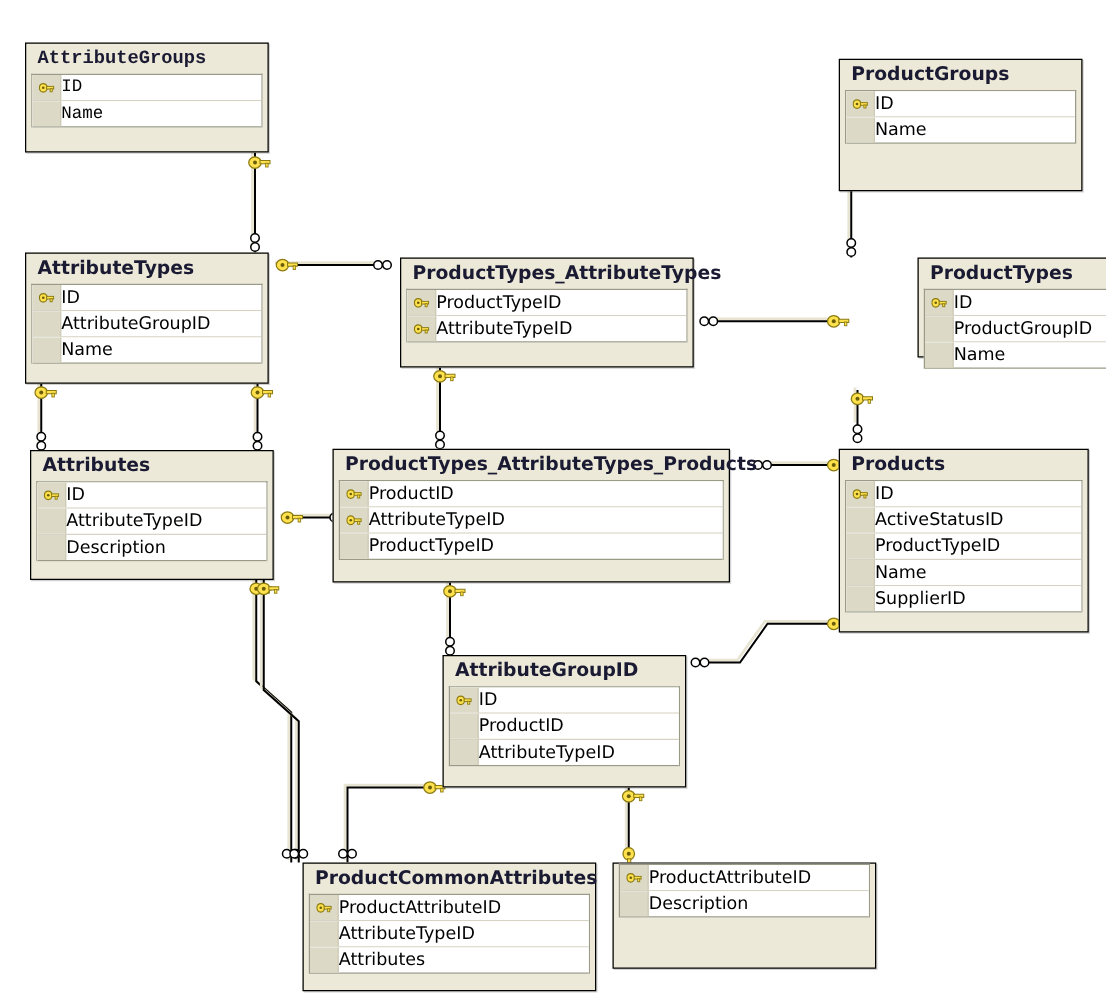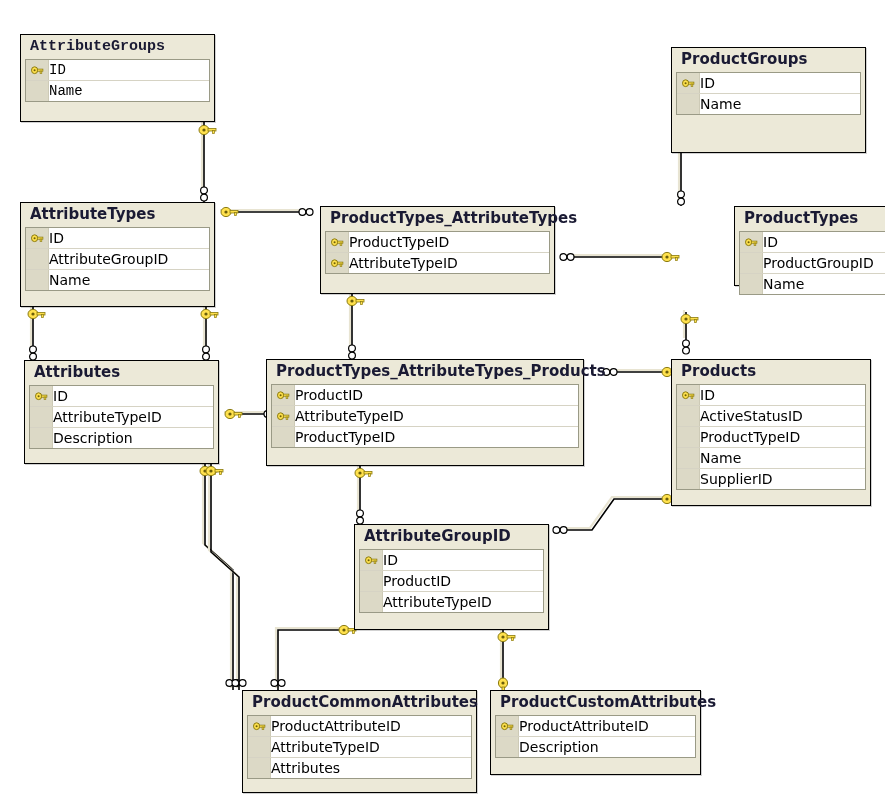--- a/index.html
+++ b/index.html
@@ -375,21 +375,20 @@
             <div class="fname">AttributeTypeID</div>
           </div>
           <div class="row">
             <div class="keycell"></div>
             <div class="fname">Attributes</div>
           </div>
         </div>
         <div class="pad"></div>
       </div>
       <div class="tbl" style="left: 490px; top: 690px; width: 211px; height: 85px;">
-        <div class="hdr">ProductCustomAttributes</div>
         <div class="rows">
           <div class="row">
             <div class="keycell">
               <svg class="keyicon" viewBox="0 0 13 11" xmlns="http://www.w3.org/2000/svg">
                 <ellipse cx="3.6" cy="5.2" rx="3.1" ry="3.4" fill="#FFE14D" stroke="#8a7a10" stroke-width="1"></ellipse>
                 <circle cx="3.6" cy="5.2" r="1.05" fill="#6b5e0a"></circle>
                 <rect x="6.3" y="4.1" width="5.6" height="2.1" fill="#FFE14D" stroke="#8a7a10" stroke-width="0.75"></rect>
                 <rect x="9.1" y="6" width="1.7" height="2.4" fill="#FFE14D" stroke="#8a7a10" stroke-width="0.7"></rect>
               </svg>
             </div>

